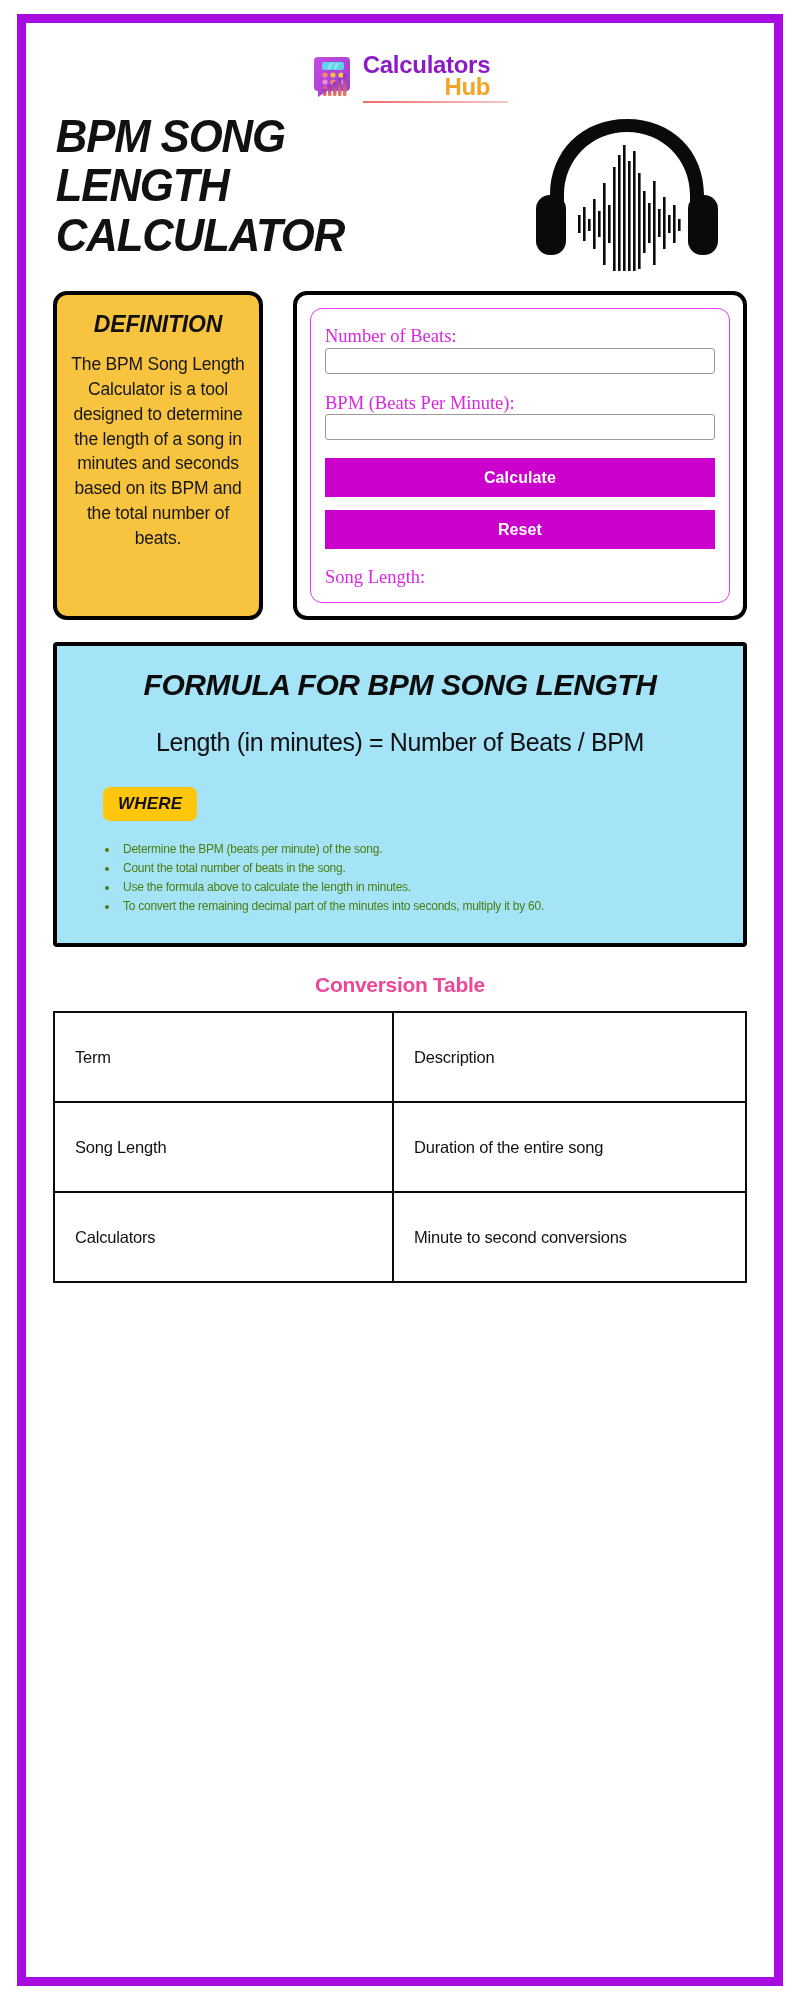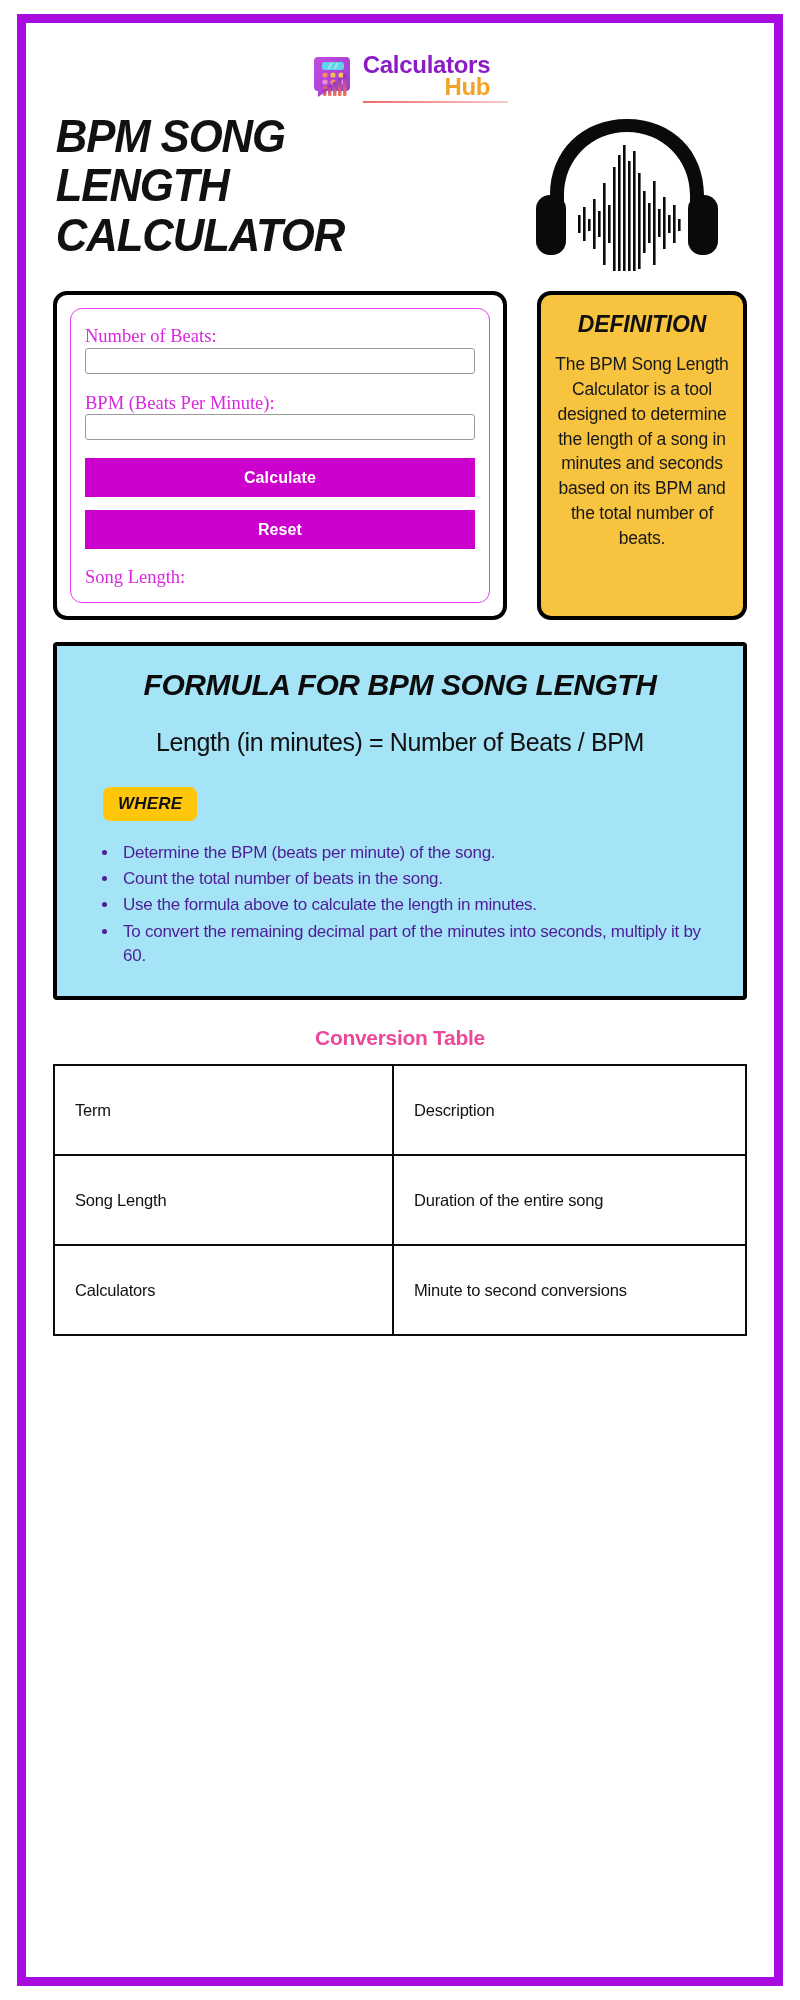--- a/index.html
+++ b/index.html
@@ -240,23 +240,23 @@
     letter-spacing: 0.2px;
     text-transform: uppercase;
     padding: 7px 15px 7px 15px;
     border-radius: 7px;
   }
   .bullets {
     margin-top: 20px;
     padding-left: 40px;
   }
   .bullets li {
-    font-size: 17px;
+    font-size: 12px;
     line-height: 1.42;
-    color: #4c1d95;
+    color: #4d7c0f;
     letter-spacing: -0.25px;
     margin-bottom: 2px;
     padding-left: 4px;
   }
 
   
   .table-title {
     text-align: center;
     font-size: 21px;
     font-weight: 700;
@@ -360,39 +360,39 @@
           <rect x="148" y="104" width="2.6" height="18"></rect>
           <rect x="153" y="94" width="2.6" height="38"></rect>
           <rect x="158" y="108" width="2.6" height="12"></rect>
         </g>
       </svg>
     </span>
   </div>
 
   <div class="cards-row">
 
-    <div class="card-black calc-card">
-      <div class="calc-inner">
-
-        <label class="field-label">Number of Beats:</label>
-        <input class="text-input" type="text" value="" style="">
-
-        <label class="field-label">BPM (Beats Per Minute):</label>
-        <input class="text-input" type="text" value="" style="">
-
-        <button class="btn">Calculate</button>
-        <button class="btn">Reset</button>
-
-        <div class="result-label">Song Length:</div>
-      </div>
-    </div>
-
     <div class="card-black definition-card">
       <div class="definition-title">DEFINITION</div>
       <div class="definition-text">The BPM Song Length Calculator is a tool designed to determine the length of a song in minutes and seconds based on its BPM and the total number of beats.</div>
+    </div>
+
+    <div class="card-black calc-card">
+      <div class="calc-inner">
+
+        <label class="field-label">Number of Beats:</label>
+        <input class="text-input" type="text" value="" style="">
+
+        <label class="field-label">BPM (Beats Per Minute):</label>
+        <input class="text-input" type="text" value="" style="">
+
+        <button class="btn">Calculate</button>
+        <button class="btn">Reset</button>
+
+        <div class="result-label">Song Length:</div>
+      </div>
     </div>
   </div>
 
   <div class="formula-panel">
     <div class="formula-title">FORMULA FOR BPM SONG LENGTH</div>
     <div class="formula-expression">Length (in minutes) = Number of Beats / BPM</div>
     <span class="where-badge">WHERE</span>
     <ul class="bullets">
       <li>Determine the BPM (beats per minute) of the song.</li>
       <li>Count the total number of beats in the song.</li>

